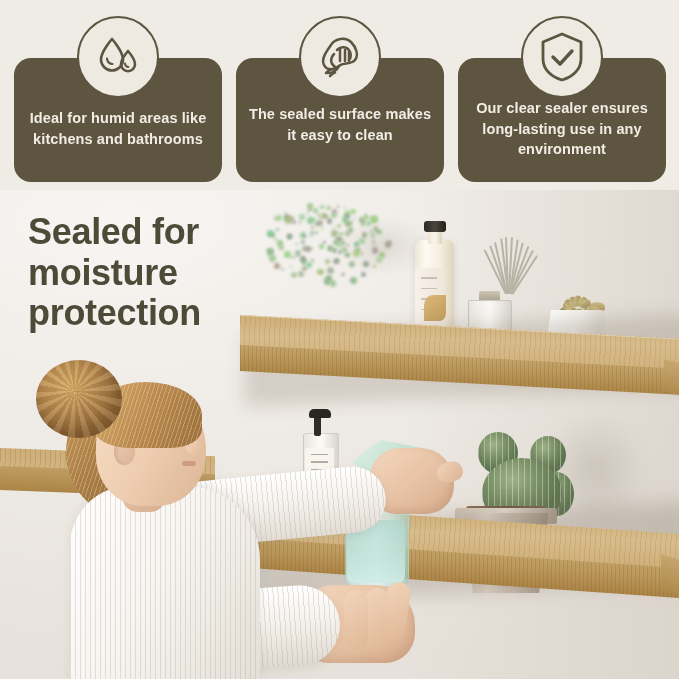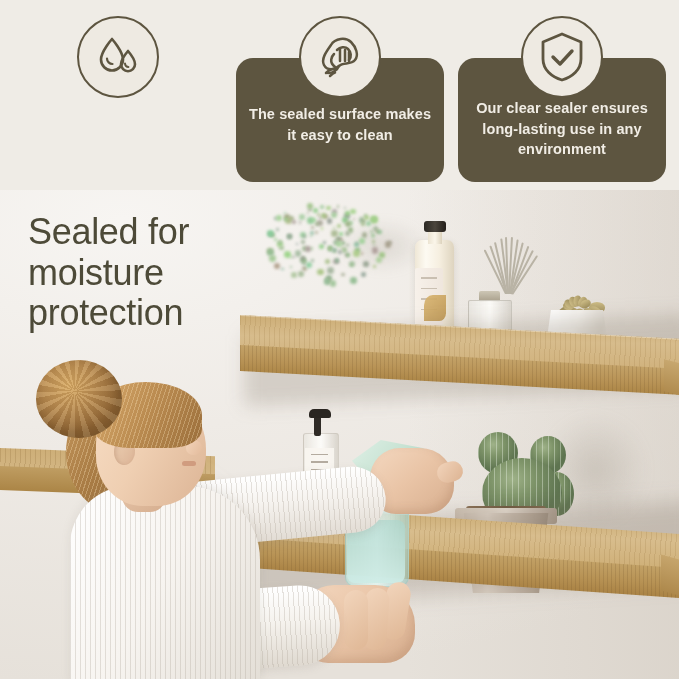--- a/index.html
+++ b/index.html
@@ -37,21 +37,21 @@
     box-sizing:border-box;
   }
   .badge-1{left:77px;}
   .badge-2{left:299px;}
   .badge-3{left:521px;}
   .icon-badge svg{display:block;}
 
   
   .headline{
     position:absolute;left:28px;top:212px;width:230px;z-index:35;
-    color:#4d4a38;font-size:36px;line-height:1.13;font-weight:400;
+    color:#4d4a38;font-size:36px;line-height:1.13;font-weight:700;
     letter-spacing:-.3px;
   }
 
   
   .scene{position:absolute;left:0;top:190px;width:679px;height:489px;overflow:hidden;}
   .wall{
     position:absolute;inset:0;
     background:
       radial-gradient(130% 95% at 18% 6%, #f7f5f2 0%, #efebe6 45%, #e6e1da 100%);
   }
@@ -688,20 +688,23 @@
       <div class="bun">
           <div class="bun-swirl"></div>
         </div>
     </div>
   </div>
 
   <div class="headline">Sealed for moisture protection</div>
 
   <div class="cards">
 
+    <div class="card card-1">
+      <div class="card-text">Ideal for humid areas like kitchens and bathrooms</div>
+    </div>
 
     <div class="card card-3">
       <div class="card-text">Our clear sealer ensures long-lasting use in any environment</div>
     </div>
 
     <div class="card card-2">
       <div class="card-text">The sealed surface makes it easy to clean</div>
     </div>
 
     <div class="icon-badge badge-1">

